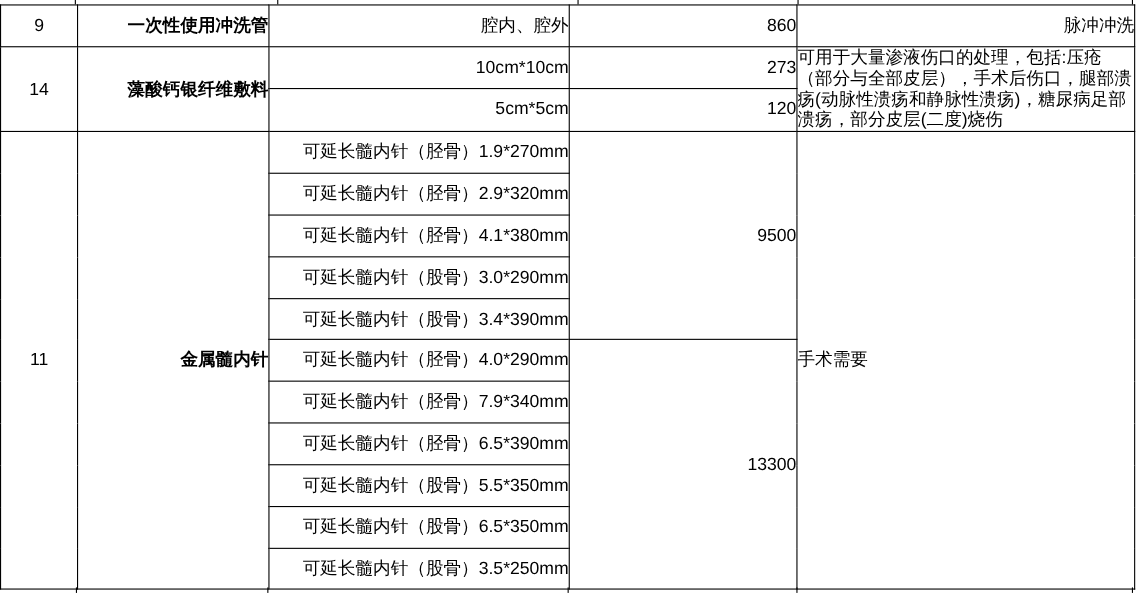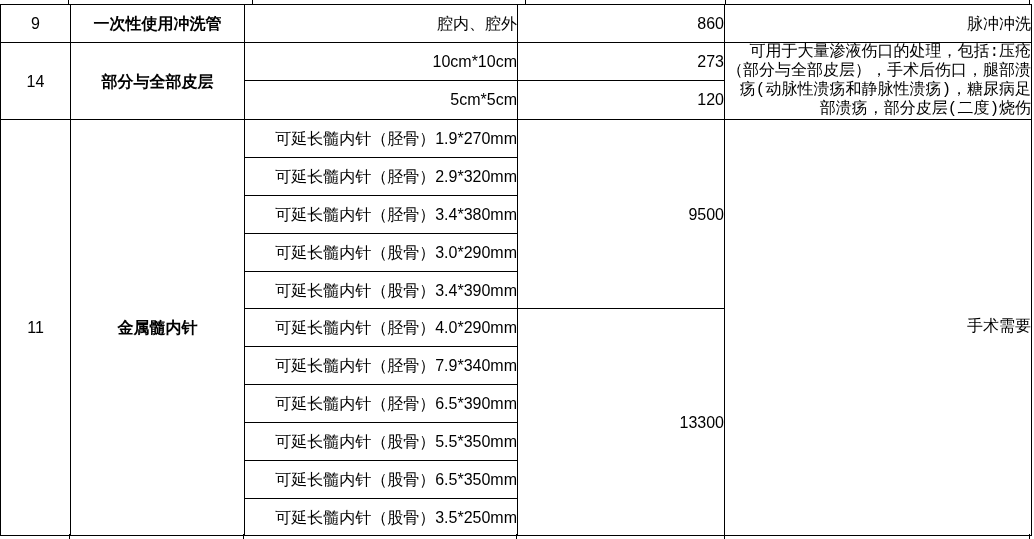--- a/index.html
+++ b/index.html
@@ -29,25 +29,25 @@
     border: 1px solid #000;
     font-size: 16px;
     line-height: 19px;
     padding: 0;
     overflow: hidden;
     vertical-align: middle;
     background: #fff;
   }
   td.first { border-left: none; }
   td.c-idx   { text-align: center; }
-  td.c-name  { font-weight: bold; text-align: center; padding-left: 3px; }
+  td.c-name  { font-weight: bold; text-align: right; padding-left: 3px; }
   td.c-spec  { text-align: right; padding-left: 4px; }
   td.c-price { text-align: right; }
   td.c-note-left   { text-align: right; padding-left: 4px; }
-  td.c-note-center { text-align: right; line-height: 18px; padding: 0 2px; font-family: Liberation Mono, monospace; }
+  td.c-note-center { text-align: left; line-height: 18px; padding: 0 2px; }
   tr.h38 { height: 38px; }
   tr.h37 { height: 37px; }
 </style>
 </head>
 <body>
 
 <div id="screen">
 
   <div class="sliver-top">
     <div class="vline" style="left:68px"></div>
@@ -70,21 +70,21 @@
         <tr class="h38">
       <td class="c-idx first">9</td>
       <td class="c-name">一次性使用冲洗管</td>
       <td class="c-spec">腔内、腔外</td>
       <td class="c-price">860</td>
       <td class="c-note-left">脉冲冲洗</td>
     </tr>
 
     <tr class="h37">
       <td class="c-idx first" rowspan="2">14</td>
-      <td class="c-name" rowspan="2">部分与全部皮层</td>
+      <td class="c-name" rowspan="2">藻酸钙银纤维敷料</td>
       <td class="c-spec">10cm*10cm</td>
       <td class="c-price">273</td>
       <td class="c-note-center" rowspan="2">可用于大量渗液伤口的处理，包括:压疮（部分与全部皮层），手术后伤口，腿部溃疡(动脉性溃疡和静脉性溃疡)，糖尿病足部溃疡，部分皮层(二度)烧伤</td>
     </tr>
 
     <tr class="h38">
       <td class="c-spec">5cm*5cm</td>
       <td class="c-price">120</td>
     </tr>
 
@@ -92,21 +92,21 @@
       <td class="c-idx first" rowspan="11">11</td>
       <td class="c-name" rowspan="11">金属髓内针</td>
       <td class="c-spec">可延长髓内针（胫骨）1.9*270mm</td>
       <td class="c-price" rowspan="5">9500</td>
       <td class="c-note-center" rowspan="11">手术需要</td>
     </tr>
     <tr class="h38">
       <td class="c-spec">可延长髓内针（胫骨）2.9*320mm</td>
     </tr>
     <tr class="h38">
-      <td class="c-spec">可延长髓内针（胫骨）3.4*380mm</td>
+      <td class="c-spec">可延长髓内针（胫骨）4.1*380mm</td>
     </tr>
     <tr class="h38">
       <td class="c-spec">可延长髓内针（股骨）3.0*290mm</td>
     </tr>
     <tr class="h37">
       <td class="c-spec">可延长髓内针（股骨）3.4*390mm</td>
     </tr>
 
     <tr class="h38">
       <td class="c-spec">可延长髓内针（胫骨）4.0*290mm</td>

